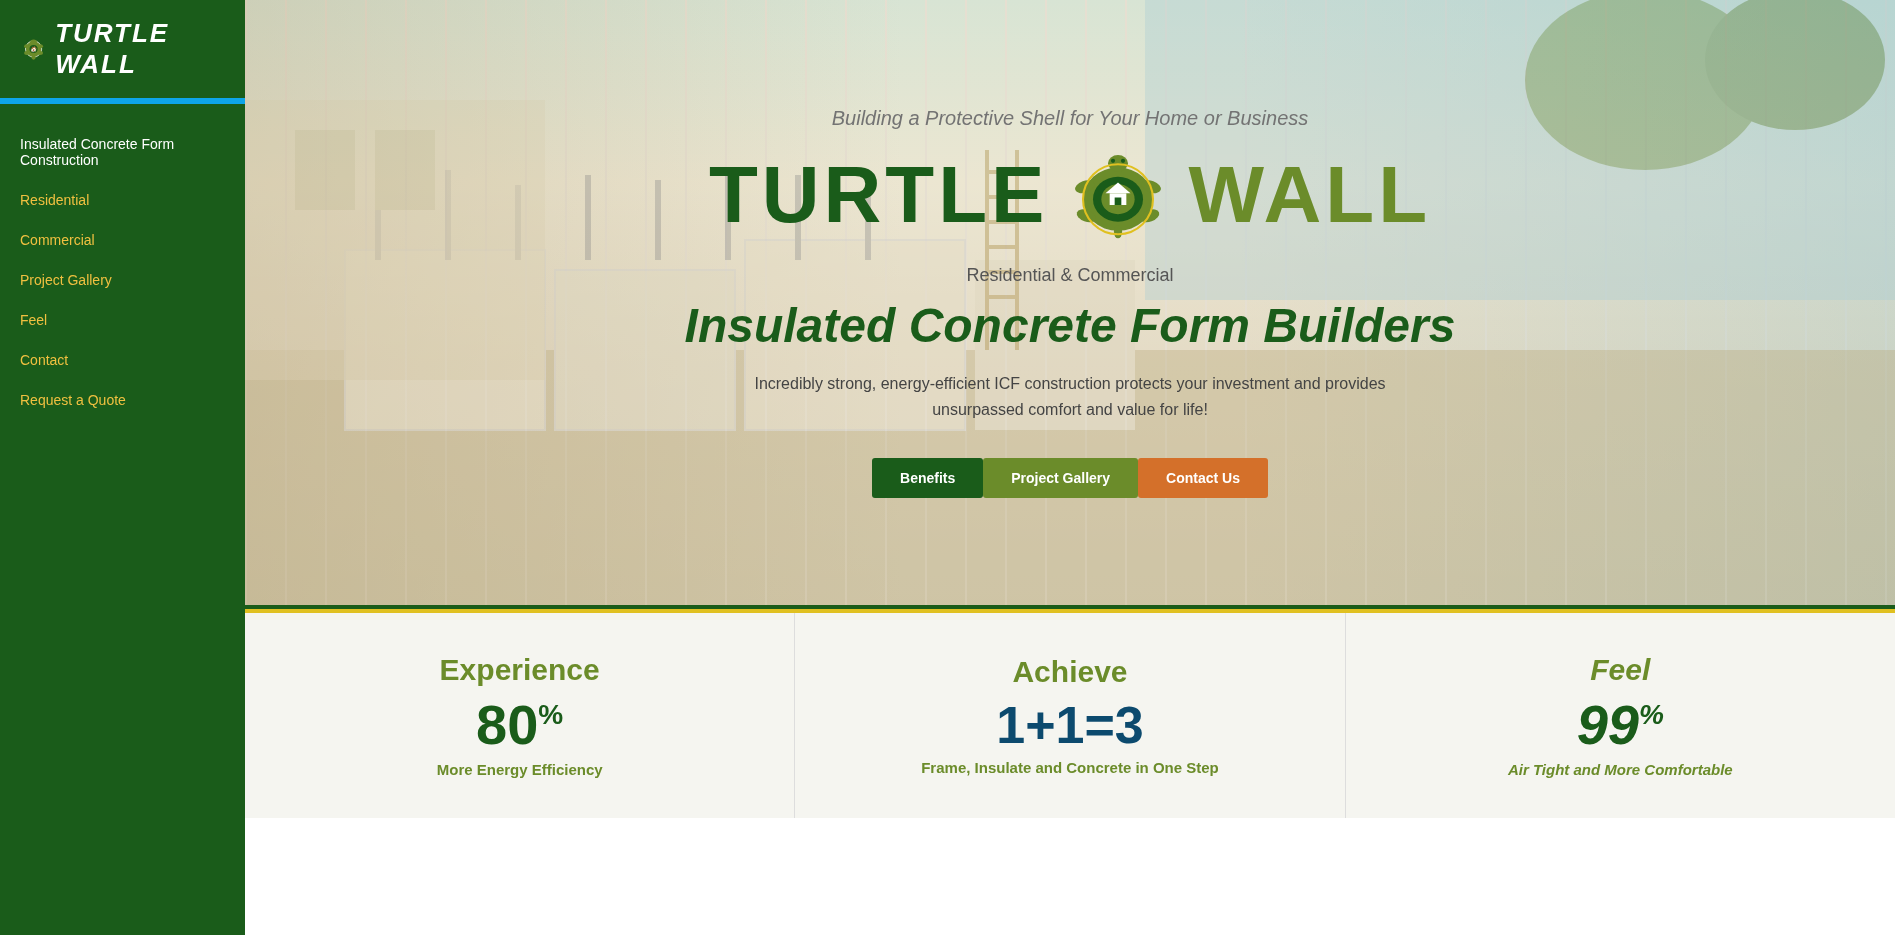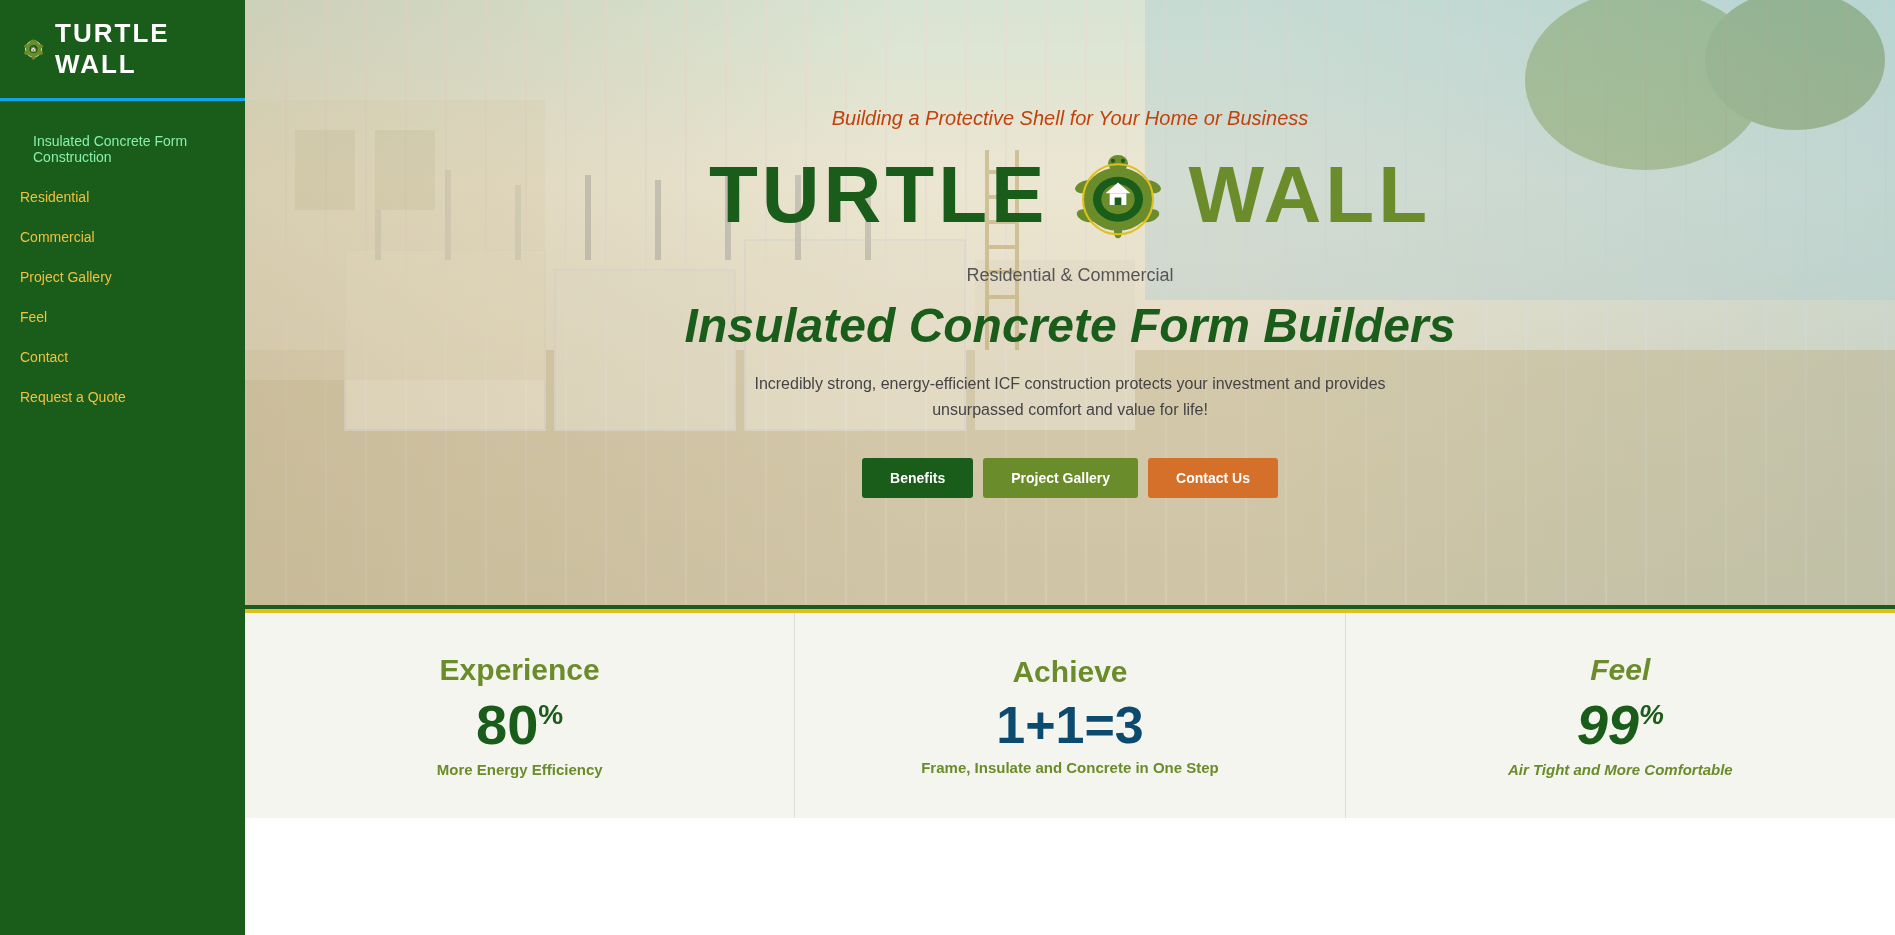--- a/index.html
+++ b/index.html
@@ -12,21 +12,22 @@
       background-color: #1a5c1a;
       color: white;
       display: flex;
       flex-direction: column;
       padding: 0;
       min-height: 935px;
     }
 
     #sidebar-logo {
       padding: 18px 16px 18px 20px;
-      border-bottom: 3px solid #0ea5e9;
+      border-bottom: 6px solid #0ea5e9;
+      font-style: italic;
     }
 
     .logo-text {
       color: white;
       font-size: 26px;
       font-weight: bold;
       letter-spacing: 2px;
       display: flex;
       align-items: center;
       gap: 8px;
@@ -47,22 +48,21 @@
     .nav-item {
       padding: 12px 20px;
       color: #f0c040;
       font-size: 14px;
       cursor: pointer;
       text-decoration: none;
       display: block;
     }
 
     .nav-item.active {
-      color: #86efac;
-      margin-left: 13px;
+      color: #ffffff;
     }
 
     
     #main {
       flex: 1;
       display: flex;
       flex-direction: column;
     }
 
     
@@ -101,21 +101,21 @@
       position: relative;
       z-index: 2;
       text-align: center;
       display: flex;
       flex-direction: column;
       align-items: center;
       gap: 10px;
     }
 
     .hero-tagline {
-      color: #c2410c;
+      color: #737373;
       font-size: 20px;
       font-style: italic;
       margin-bottom: 5px;
     }
 
     .hero-brand {
       display: flex;
       align-items: center;
       gap: 20px;
       margin-bottom: 10px;
@@ -159,21 +159,21 @@
     .hero-desc {
       color: #444;
       font-size: 16px;
       max-width: 700px;
       line-height: 1.6;
       margin-bottom: 16px;
     }
 
     .hero-buttons {
       display: flex;
-      gap: 10px;
+      gap: 0;
       margin-top: 10px;
     }
 
     .btn-benefits {
       background-color: #1a5c1a;
       color: white;
       border: none;
       padding: 12px 28px;
       font-size: 14px;
       font-weight: bold;

